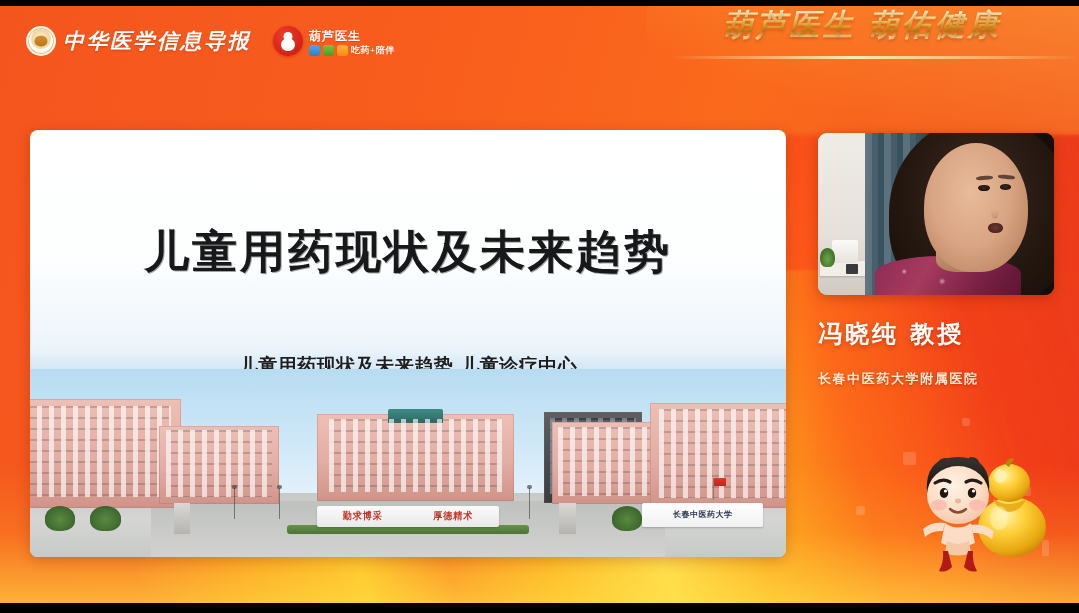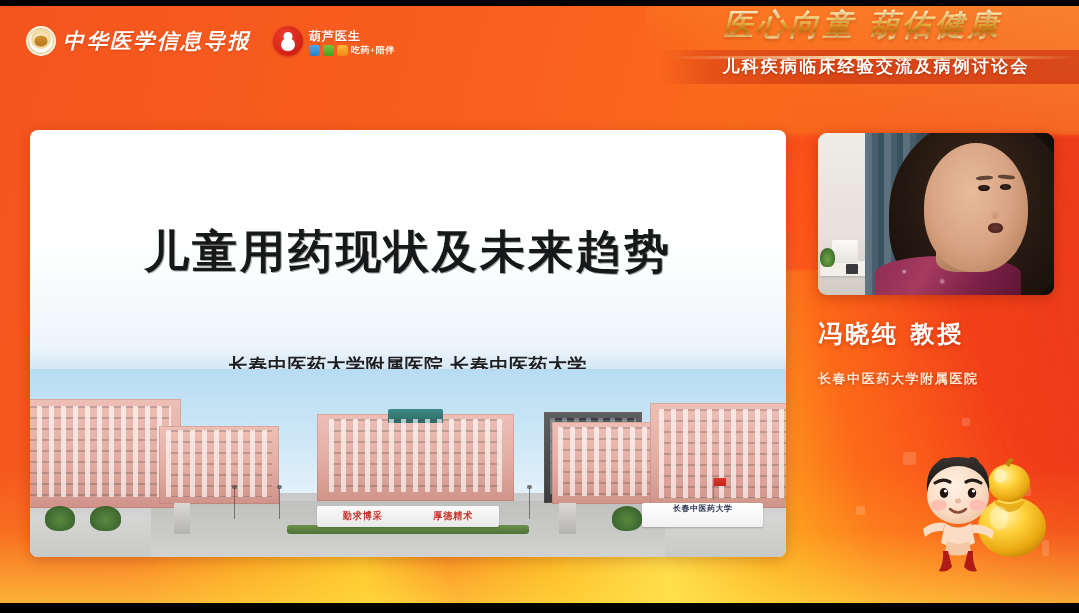--- a/index.html
+++ b/index.html
@@ -363,21 +363,21 @@
     border-radius: 3px;
     opacity: .9;
   }
   .gate-sign {
     position: absolute;
     right: 3%; width: 16%;
     bottom: 16%; height: 13%;
     background: linear-gradient(#ffffff, #f0f1f0);
     border-radius: 2px;
     box-shadow: 0 1px 2px rgba(0,0,0,.22);
-    display: flex; justify-content: center;
+    display: flex; align-items: center; justify-content: center;
   }
   .gate-sign span {
     color: #2a3550;
     font-size: 8px;
     font-weight: 700;
     font-family: "DejaVu Serif", "Liberation Serif", serif;
     letter-spacing: .5px;
   }
   .pillar {
     position: absolute;
@@ -625,35 +625,32 @@
           <i class="hulu-chip g"></i>
           <i class="hulu-chip o"></i>
           <span class="hulu-slogan">吃药+陪伴</span>
         </span>
       </span>
     </div>
 
   </div>
 
   <div class="event-banner">
-    <div class="event-title">医心向童 葫佑健康</div>
+    <div class="event-title">葫芦医生 葫佑健康</div>
     <div class="event-divider"></div>
-    <div class="event-subbar">
-      <span class="event-sub">儿科疾病临床经验交流及病例讨论会</span>
-    </div>
   </div>
 
   <div class="slide">
     <div class="slide-sky"></div>
     <div class="slide-clouds"></div>
 
     <div class="slide-title">儿童用药现状及未来趋势</div>
 
     <div class="slide-subblock">
-      <span class="ln">长春中医药大学附属医院 长春中医药大学</span>
+      <span class="ln">儿童用药现状及未来趋势 儿童诊疗中心</span>
       <span class="ln">长春中医药大学附属第三临床医院儿童诊疗中心</span>
       <span class="ln">冯晓纯</span>
       <span class="ln slide-date">2023.6.21</span>
     </div>
 
     <div class="campus">
       <div class="campus-sky"></div>
       <div class="campus-ground"></div>
       <div class="campus-road"></div>
 

